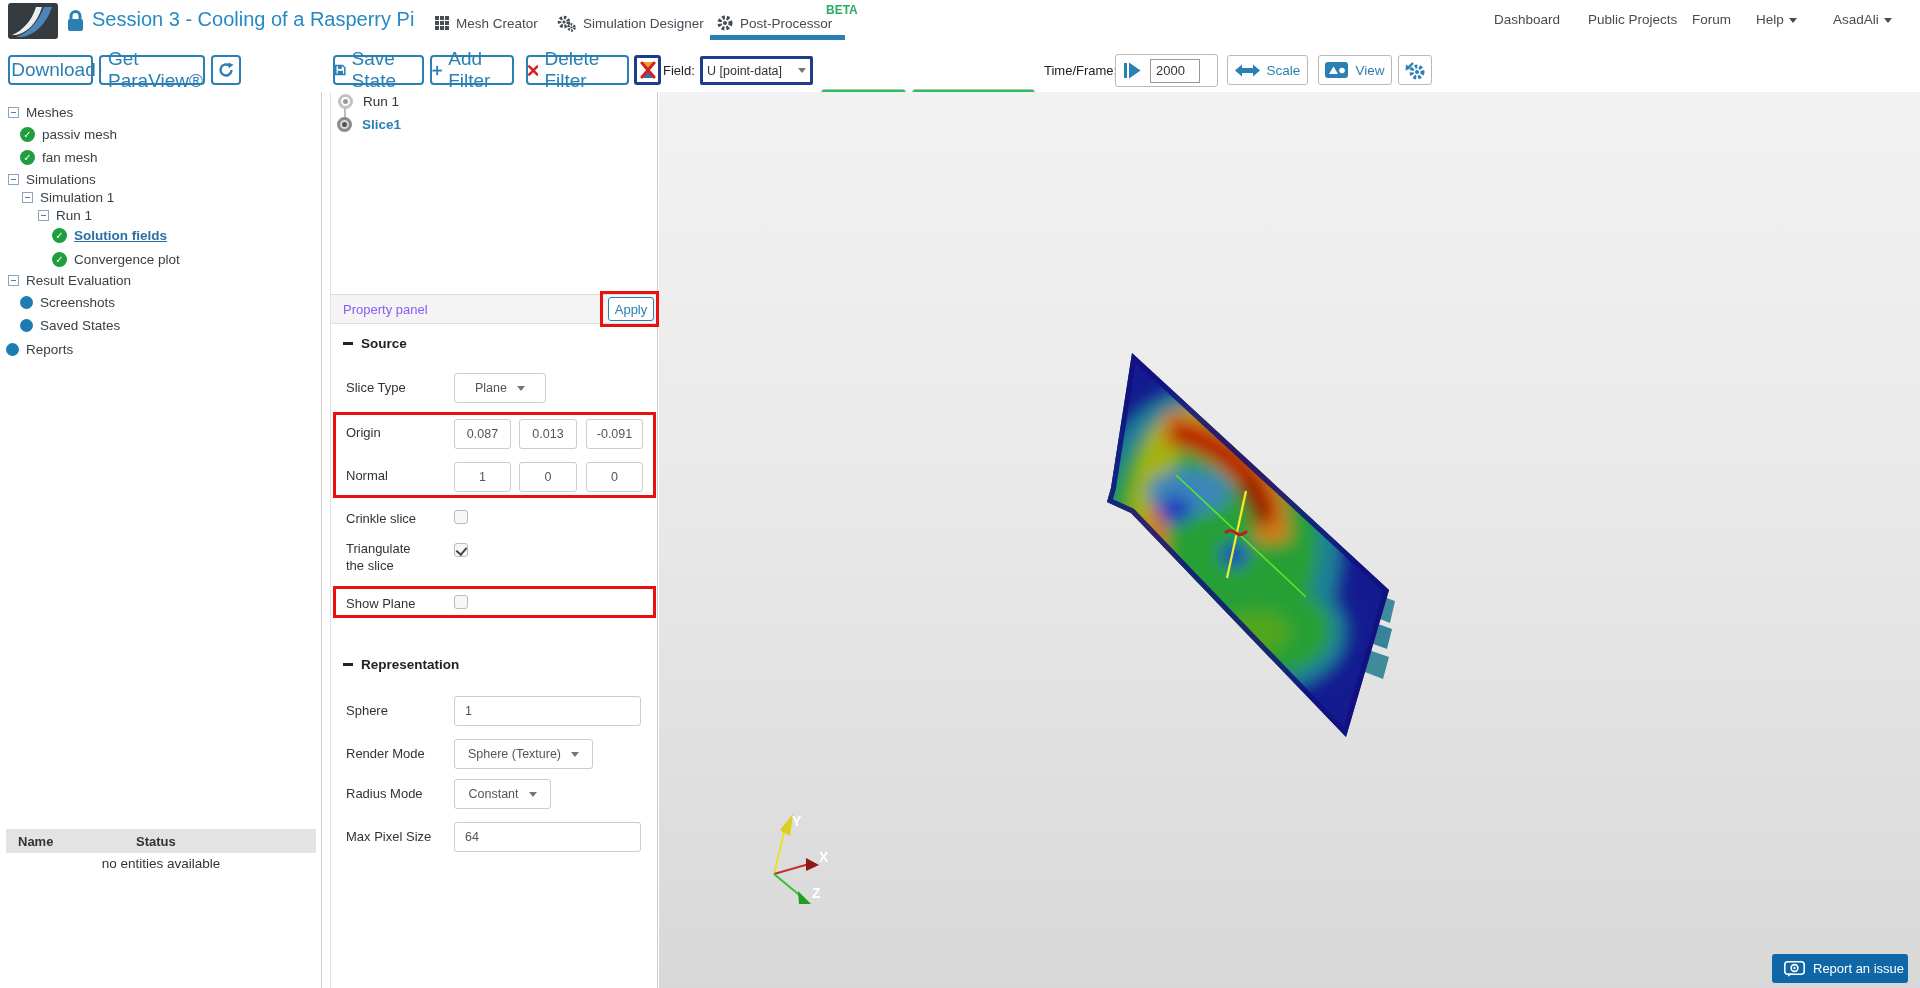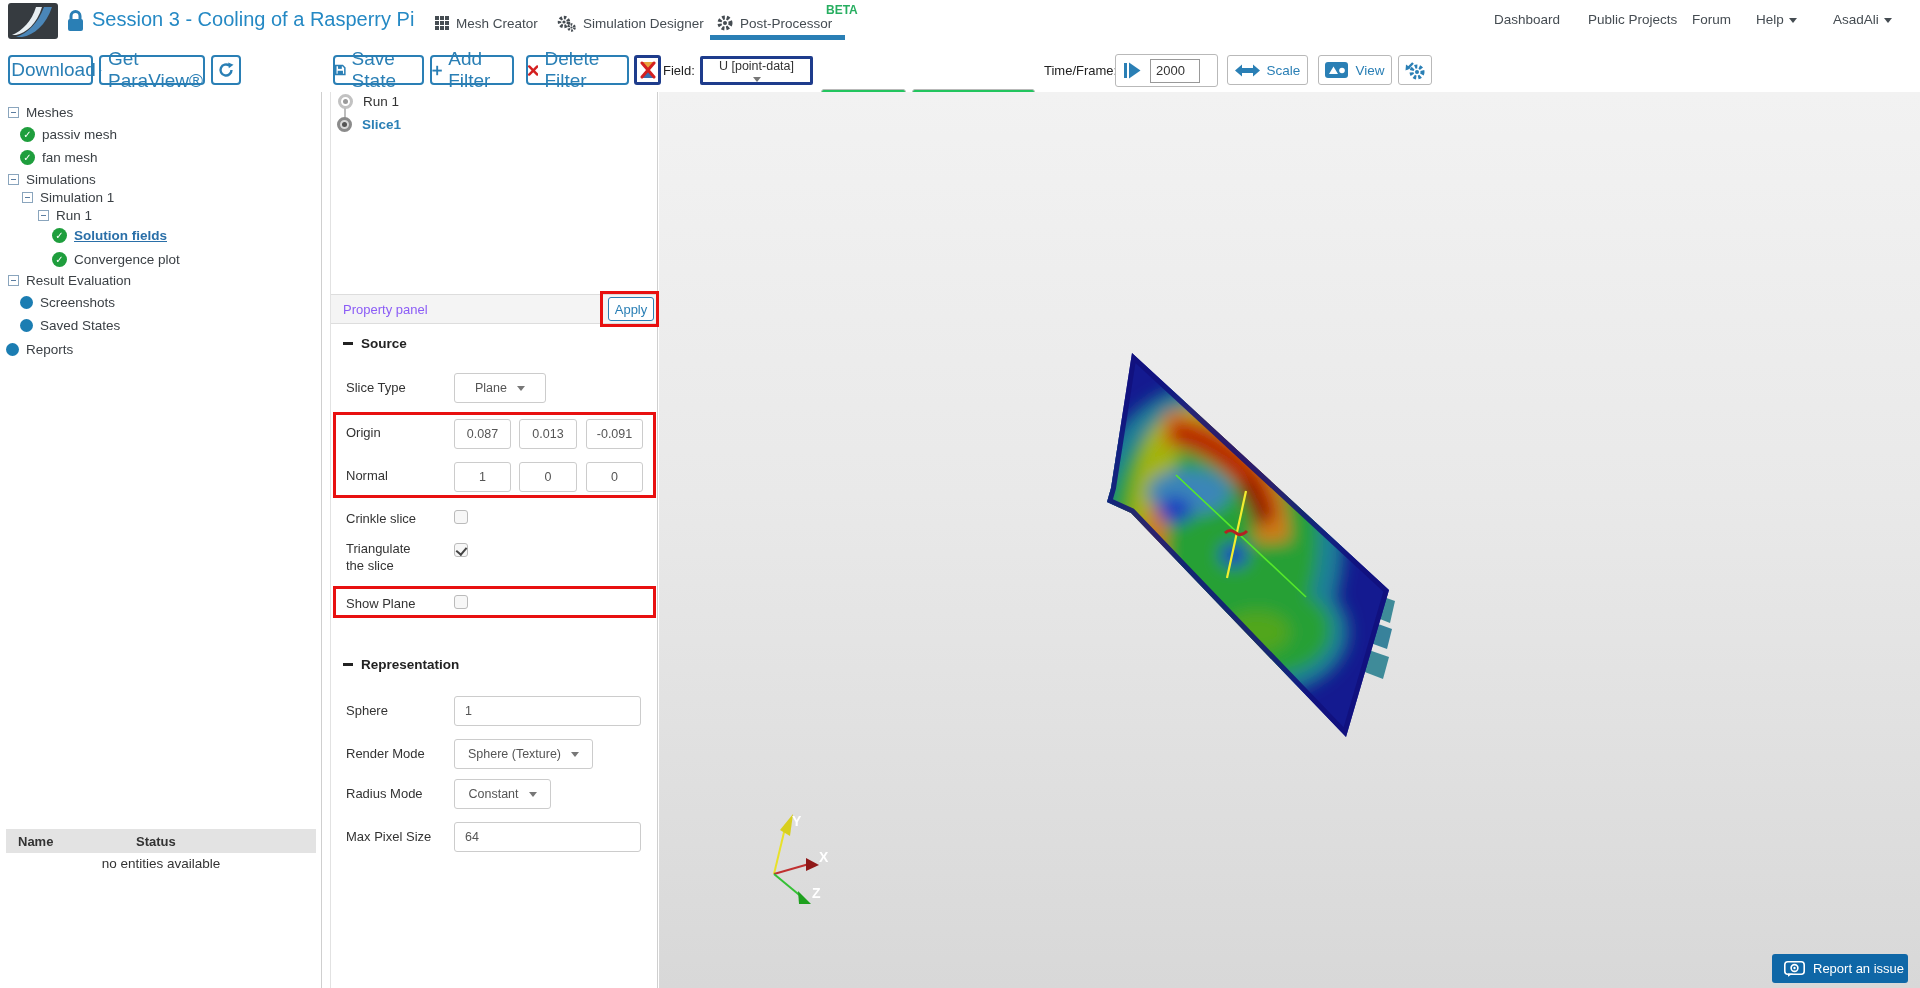--- a/index.html
+++ b/index.html
@@ -33,21 +33,21 @@
   #btn-paraview { left:99px; width:106px; }
   #btn-refresh  { left:211px; width:30px; }
   #btn-save     { left:333px; width:91px; }
   #btn-addf     { left:430px; width:84px; }
   #btn-delf     { left:526px; width:103px; }
   #btn-delall   { left:634px; width:27px; border:3px solid #1e3c8c; border-radius:3px; }
   .tlabel13 { font-size:13px; color:#222; }
   #field-label { position:absolute; left:663px; top:21px; }
   #field-select { position:absolute; left:700px; top:14px; width:113px; height:29px;
     border:3px solid #1e3c8c; border-radius:2px; background:#fff; display:flex; align-items:center;
-    font-size:12.5px; color:#333; padding:0 4px; cursor:pointer;flex-direction:column; }
+    font-size:12.5px; color:#333; padding:0 4px; cursor:pointer; }
   #field-select .grow, .sel .grow { flex:1; }
   .sel { position:absolute; top:14px; height:29px; border:1px solid #b9b9b9; border-radius:3px;
     background:#22c55e; display:flex; align-items:center; font-size:12.5px; color:#444;
     padding:0 8px; cursor:pointer;margin-top:33px; }
   #sel-component { left:821px; width:85px; }
   #sel-repr { left:912px; width:123px; }
   .selcaret { width:0; height:0; border-left:4px solid transparent; border-right:4px solid transparent;
     border-top:5px solid #777; }
   #time-label { position:absolute; left:1044px; top:21px; }
   #time-group { position:absolute; left:1115px; top:12px; width:103px; height:33px;

